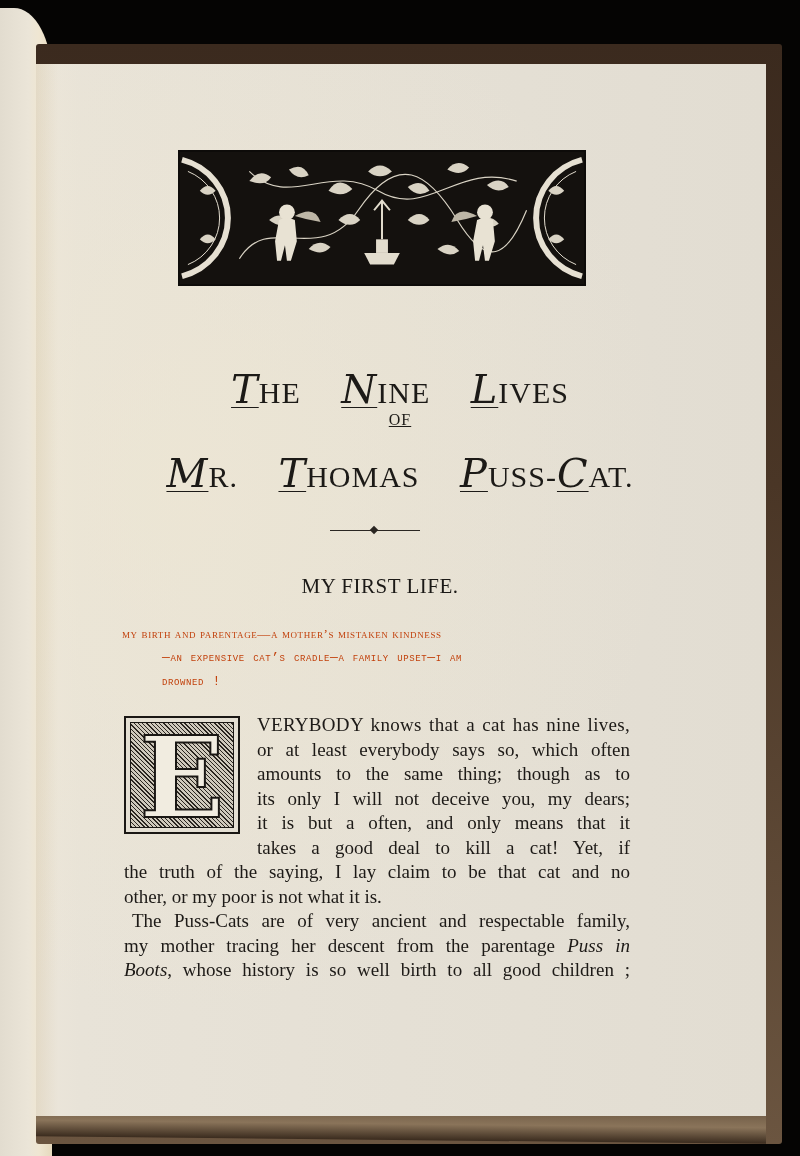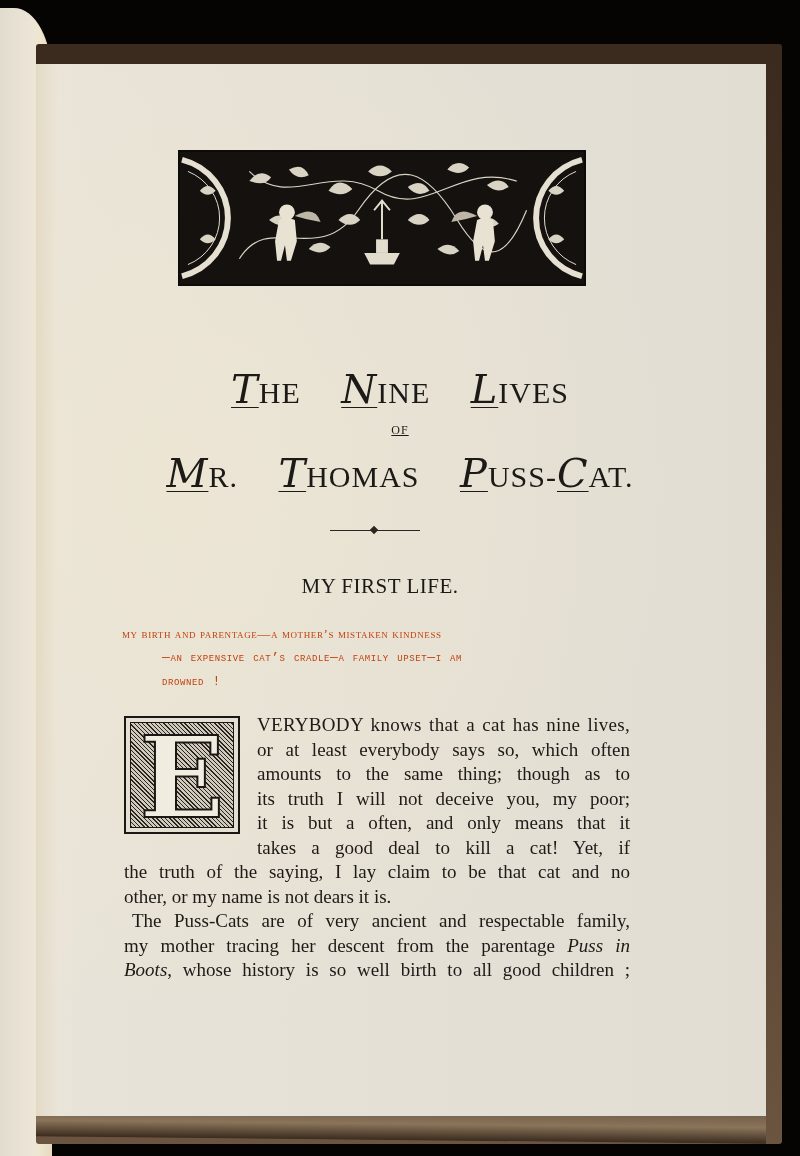--- a/index.html
+++ b/index.html
@@ -43,21 +43,21 @@
     background: #14110e; border: 2px solid #0d0b09; box-sizing: border-box;
     overflow: hidden;
   }
   .headpiece svg { width: 100%; height: 100%; display: block; }
 
   .title-line {
     position: absolute; left: 0; width: 800px; text-align: center;
     color: #1c1a17; letter-spacing: 1px;
   }
   .title-1 { top: 366px; font-size: 30px; }
-  .title-of { top: 423px; font-size: 12px; letter-spacing: 1px; text-decoration: underline; }
+  .title-of { top: 411px; font-size: 16px; letter-spacing: 1px; text-decoration: underline; }
   .title-2 { top: 450px; font-size: 30px; }
   .title-line .big {
     font-size: 40px; font-weight: normal;
     font-family: "DejaVu Serif", "Liberation Serif", serif;
     text-decoration: underline; text-decoration-thickness: 1px; text-underline-offset: 4px;
     font-style: italic;
   }
   .title-line .word { margin: 0 16px; }
 
   .rule {
@@ -195,24 +195,24 @@
 <div class="dropcap">
   <div class="dropcap-inner">
     <div class="dropcap-letter">E</div>
   </div>
 </div>
 
 <div class="body-text beside-cap">
   <span class="body-line first-word">VERYBODY knows that a cat has nine lives,</span>
   <span class="body-line">or at least everybody says so, which often</span>
   <span class="body-line">amounts to the same thing; though as to</span>
-  <span class="body-line">its truth I will not deceive you, my poor;</span>
+  <span class="body-line">its only I will not deceive you, my dears;</span>
   <span class="body-line">it is but a often, and only means that it</span>
   <span class="body-line">takes a good deal to kill a cat!   Yet, if</span>
 </div>
 
 <div class="body-text full-width">
   <span class="body-line">the truth of the saying, I lay claim to be that cat and no</span>
-  <span class="body-line" style="text-align-last:left">other, or my name is not dears it is.</span>
+  <span class="body-line" style="text-align-last:left">other, or my poor is not what it is.</span>
   <span class="body-line para-indent">The Puss-Cats are of very ancient and respectable family,</span>
   <span class="body-line"><span>my mother tracing her descent from the parentage</span> <em>Puss in</em></span>
   <span class="body-line"><em>Boots</em><span>, whose history is so well birth to all good children ;</span></span>
 </div>
 
 </body></html>

